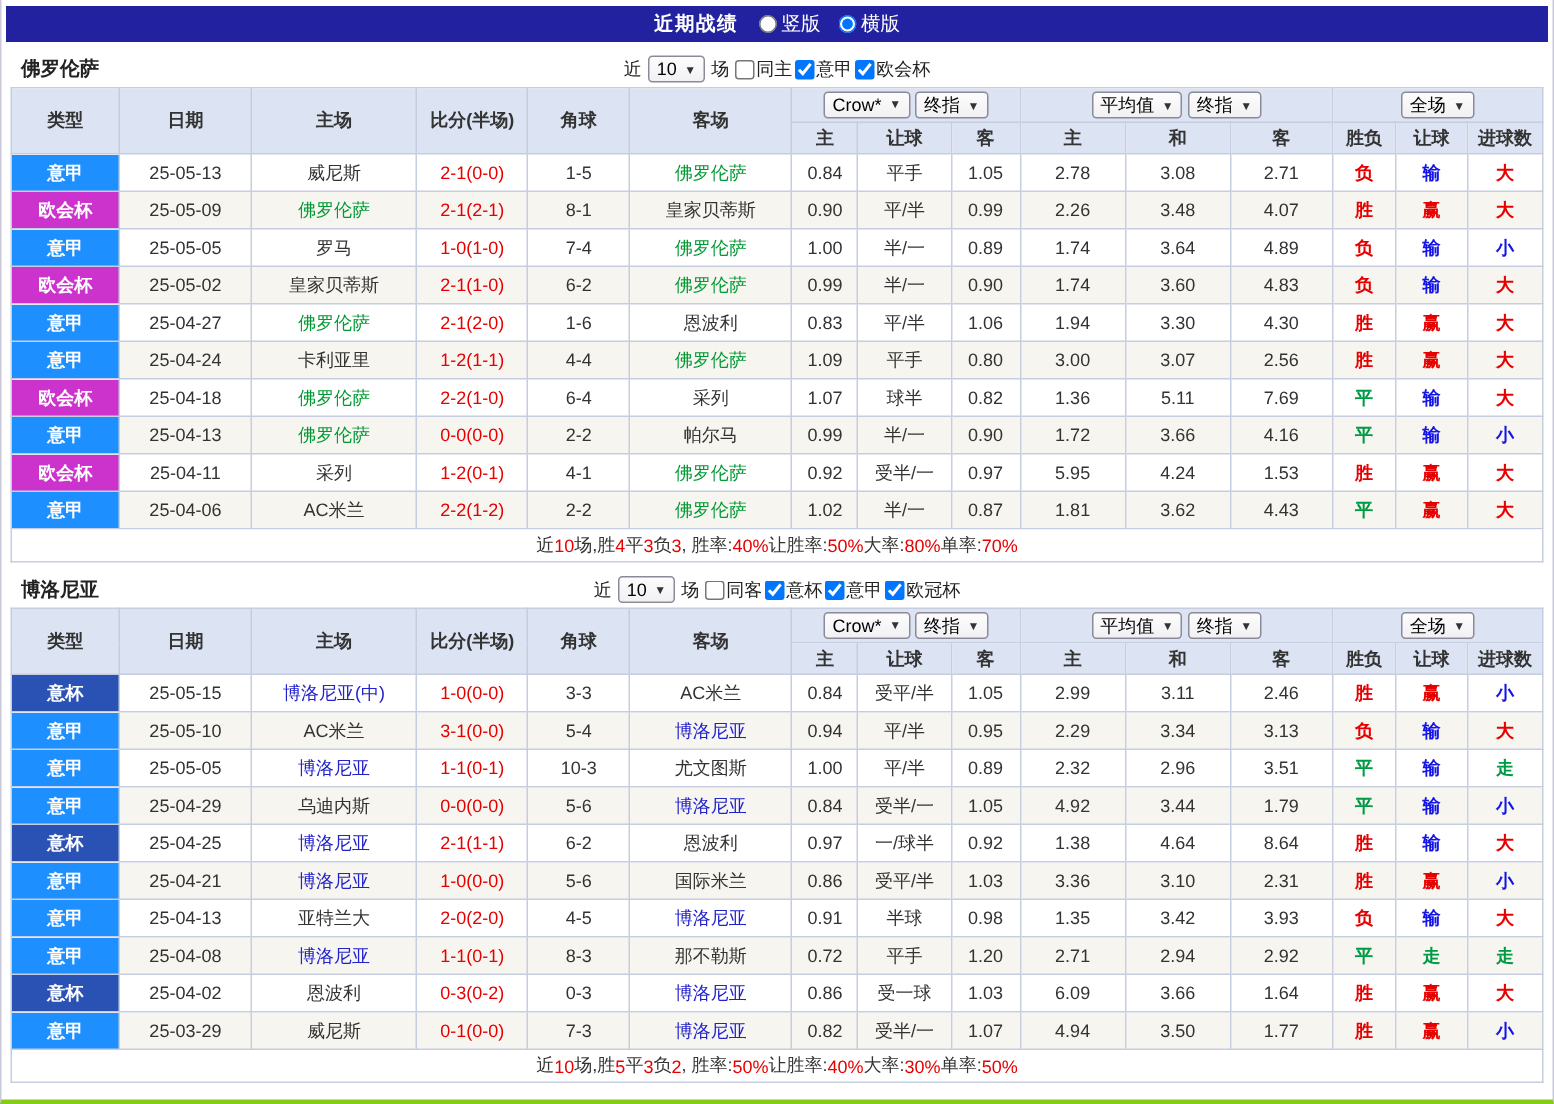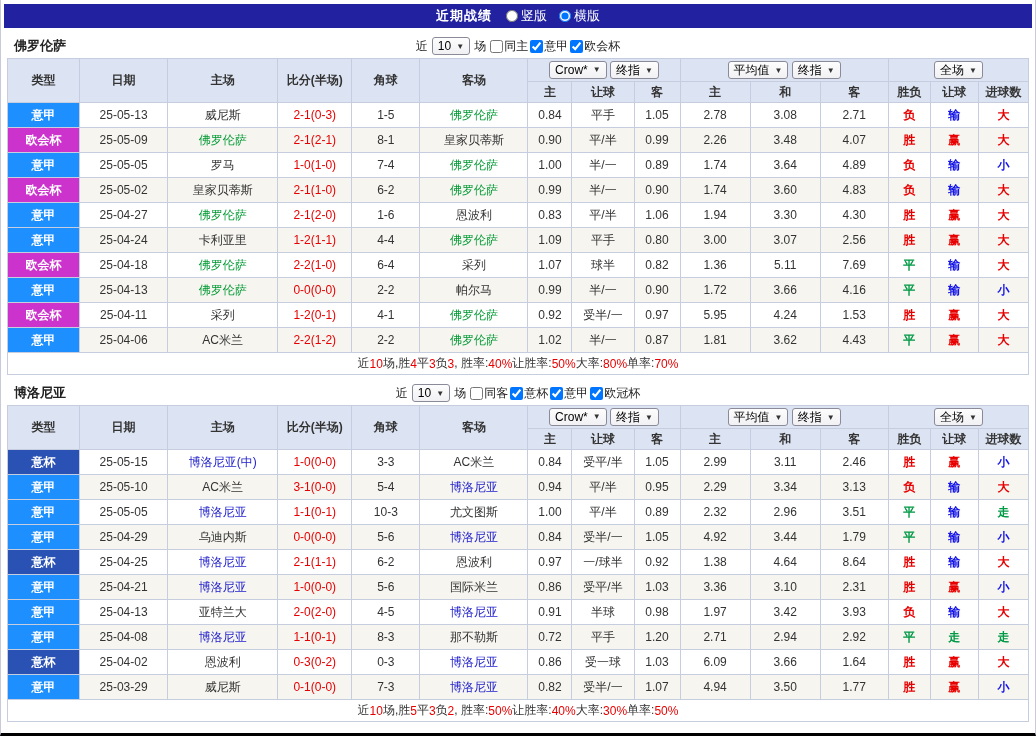--- a/index.html
+++ b/index.html
@@ -1,19 +1,19 @@
 <!DOCTYPE html>
 <html><head>
 <meta charset="utf-8">
 <style>
   * { box-sizing: border-box; }
   html,body { margin:0; padding:0; background:#fff; }
   body { font-family:"Liberation Sans","DejaVu Sans",sans-serif; }
   .page { width:1036px; height:736px; border-left:1px solid #c9c9da; border-right:1px solid #c9c9da;
-          border-bottom:3px solid #000000; padding:4px 3px 0; overflow:hidden; background:#fff; }
+          border-bottom:3px solid #84cc16; padding:4px 3px 0; overflow:hidden; background:#fff; }
   .topbar { height:24px; background:#2222a0; color:#fff; display:flex; align-items:center;
             justify-content:center; gap:14px; font-size:13px; }
   .topbar-title { font-weight:bold; letter-spacing:1px; }
   .radios { display:inline-flex; gap:12px; align-items:center; }
   .radio-opt { display:inline-flex; align-items:center; gap:3px; cursor:pointer; }
   .radio-opt input { width:12px; height:12px; margin:0; }
   .section { margin-top:6px; }
   .sec-head { position:relative; height:24px; display:flex; align-items:center; justify-content:center; }
   .team-name { position:absolute; left:10px; font-size:13px; font-weight:bold; color:#222; }
   .filter { display:flex; align-items:center; gap:4px; font-size:12px; color:#222; }
@@ -153,21 +153,21 @@
           <th>胜负</th>
           <th>让球</th>
           <th>进球数</th>
         </tr>
       </thead>
       <tbody>
           <tr>
             <td class="lg" style="background: rgb(30, 143, 255);">意甲</td>
             <td>25-05-13</td>
             <td class="team">威尼斯</td>
-            <td class="score">2-1(0-3)</td>
+            <td class="score">2-1(0-0)</td>
             <td>1-5</td>
             <td class="team" style="color: rgb(0, 153, 51);">佛罗伦萨</td>
             <td>0.84</td>
             <td>平手</td>
             <td>1.05</td>
             <td>2.78</td>
             <td>3.08</td>
             <td>2.71</td>
             <td class="res run-r">负</td>
             <td class="res run-b">输</td>
@@ -550,21 +550,21 @@
           <tr>
             <td class="lg" style="background: rgb(30, 143, 255);">意甲</td>
             <td>25-04-13</td>
             <td class="team">亚特兰大</td>
             <td class="score">2-0(2-0)</td>
             <td>4-5</td>
             <td class="team" style="color: rgb(34, 34, 204);">博洛尼亚</td>
             <td>0.91</td>
             <td>半球</td>
             <td>0.98</td>
-            <td>1.97</td>
+            <td>1.35</td>
             <td>3.42</td>
             <td>3.93</td>
             <td class="res run-r">负</td>
             <td class="res run-b">输</td>
             <td class="res run-r">大</td>
           </tr>
           <tr>
             <td class="lg" style="background: rgb(30, 143, 255);">意甲</td>
             <td>25-04-08</td>
             <td class="team" style="color: rgb(34, 34, 204);">博洛尼亚</td>

